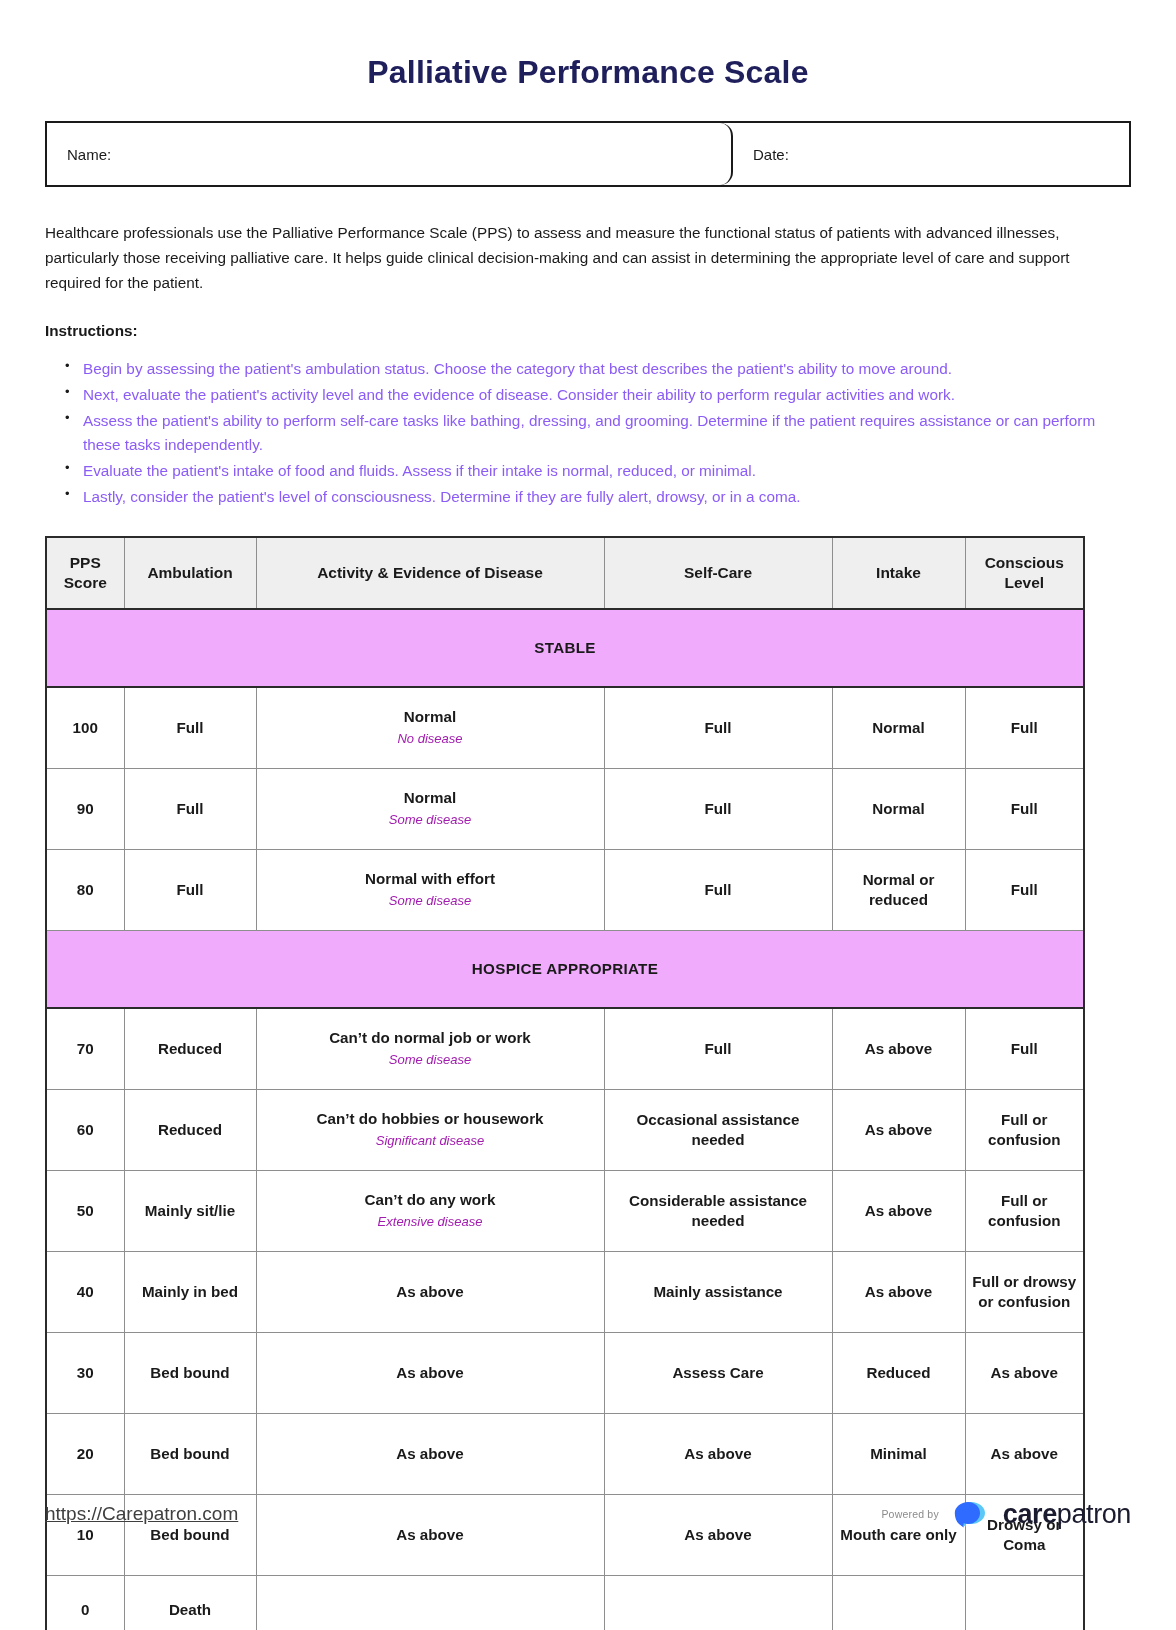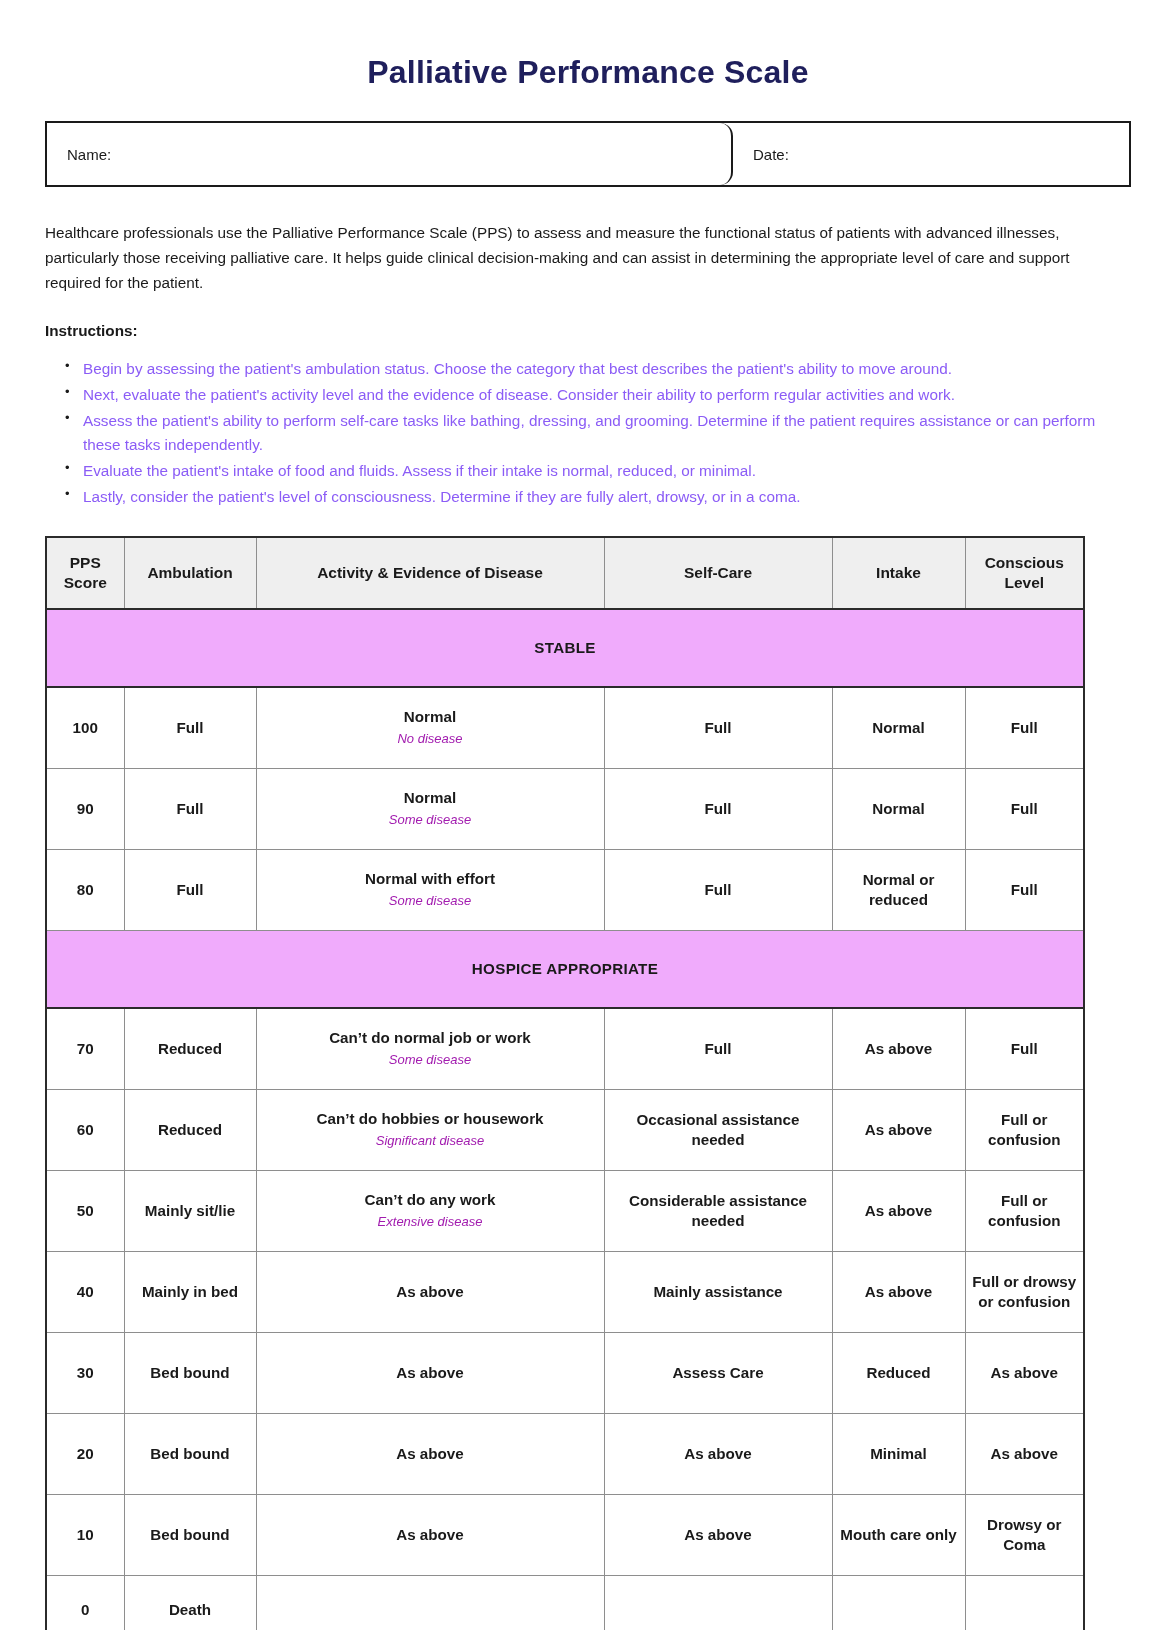--- a/index.html
+++ b/index.html
@@ -372,14 +372,27 @@
         <td>Death</td>
         <td class="empty"></td>
         <td class="empty"></td>
         <td class="empty"></td>
         <td class="empty"></td>
       </tr>
 
     </tbody>
   </table>
 
+  <div class="footer">
+    <a class="footer-url" href="#">https://Carepatron.com</a>
+    <div class="brand">
+      <span class="powered-by">Powered by</span>
+      <span class="brand-mark">
+        <svg width="44" height="30" viewBox="0 0 44 30" xmlns="http://www.w3.org/2000/svg">
+          <path d="M22 3 C30 3 36 8 36 14 C36 20 30 25 22 25 C20 25 18.5 24.7 17 24.2 L17 28 L12 24.5 C9 22.5 7 18.6 7 14 C7 8 14 3 22 3 Z" fill="#5cc8f7"></path>
+          <path d="M14 3 C21 3 26 8 26 14 C26 20 21 25 14 25 C12.4 25 11 24.8 9.6 24.3 L9.6 28.5 L5 25 C2.3 22.6 0.8 18.6 0.8 14 C0.8 8 7 3 14 3 Z" fill="#2f6bff" transform="translate(5,0)"></path>
+        </svg>
+      </span>
+      <span class="brand-logo-text"><span class="b1">care</span><span class="b2">patron</span></span>
+    </div>
+  </div>
 
 </div>
 
 </body></html>

